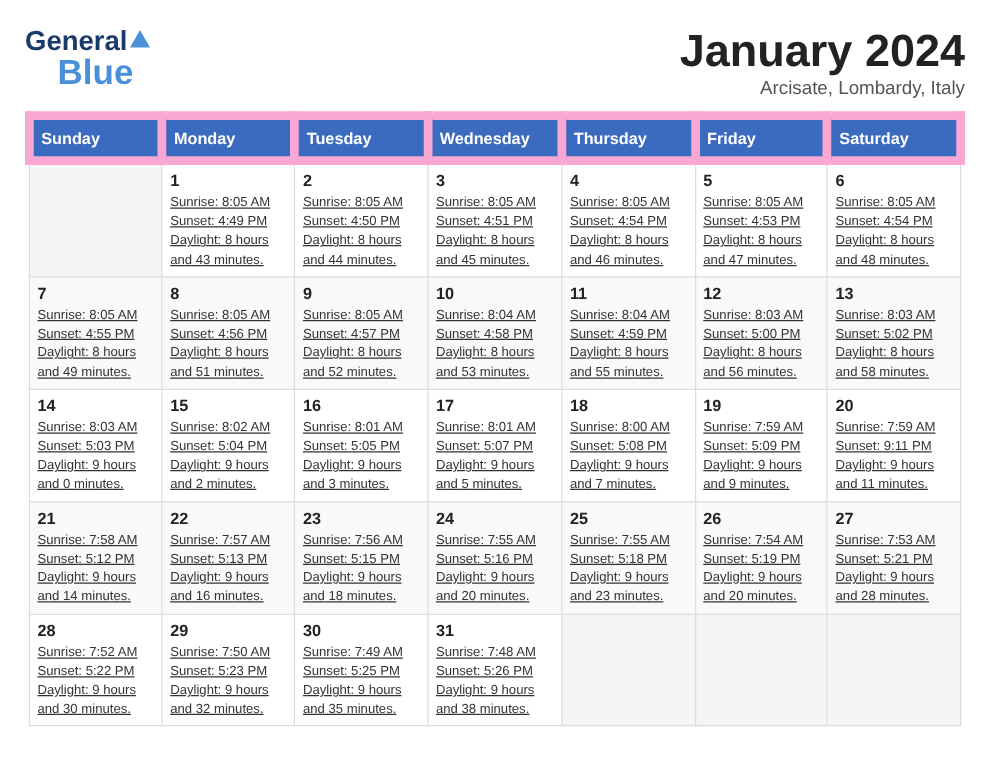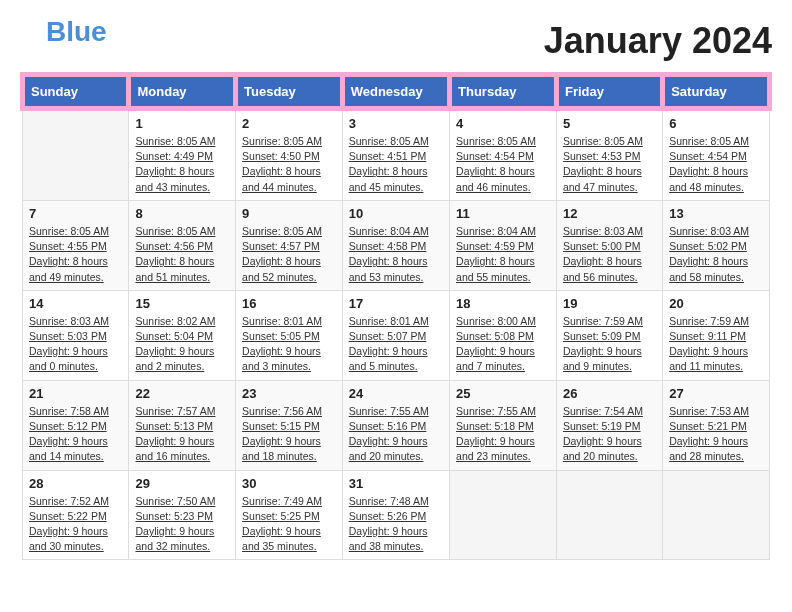--- a/index.html
+++ b/index.html
@@ -39,21 +39,21 @@
       border-collapse: collapse;
       border: 1px solid #ccc;
     }
     .calendar th {
       background-color: #3a6bbf;
       color: #fff;
       font-size: 13px;
       font-weight: bold;
       padding: 7px 6px;
       text-align: left;
-      border: 5px solid #f9a8d4;
+      border: 7px solid #f9a8d4;
     }
     .calendar td {
       vertical-align: top;
       padding: 5px 6px;
       border: 1px solid #ddd;
       background: #fff;
       width: 108px;
       min-height: 85px;
     }
     .calendar tr:nth-child(even) td {
@@ -73,24 +73,31 @@
     }
     .empty-cell {
       background: #f5f5f5 !important;
     }
   </style>
 </head>
 <body>
 
 <div class="header">
   <div class="logo">
+    <div style="display:flex;align-items:center;">
+      <span style="font-size:22px;font-weight:bold;color:#1a3a6b;">General</span>
+      <svg width="18" height="18" viewBox="0 0 18 18" style="margin-left:1px;margin-top:-4px;">
+        <polygon points="9,2 17,16 1,16" fill="#4a90d9"></polygon>
+      </svg>
+    </div>
     <span style="font-size:28px;font-weight:bold;color:#4a90d9;margin-top:-4px;margin-left:26px;">Blue</span>
   </div>
   <div class="title-area">
     <div class="month-title">January 2024</div>
+    <div class="subtitle">Arcisate, Lombardy, Italy</div>
   </div>
 </div>
 
 <table class="calendar">
   <thead>
     <tr>
     <th>Sunday</th>
         <th>Monday</th>
         <th>Tuesday</th>
         <th>Wednesday</th>

